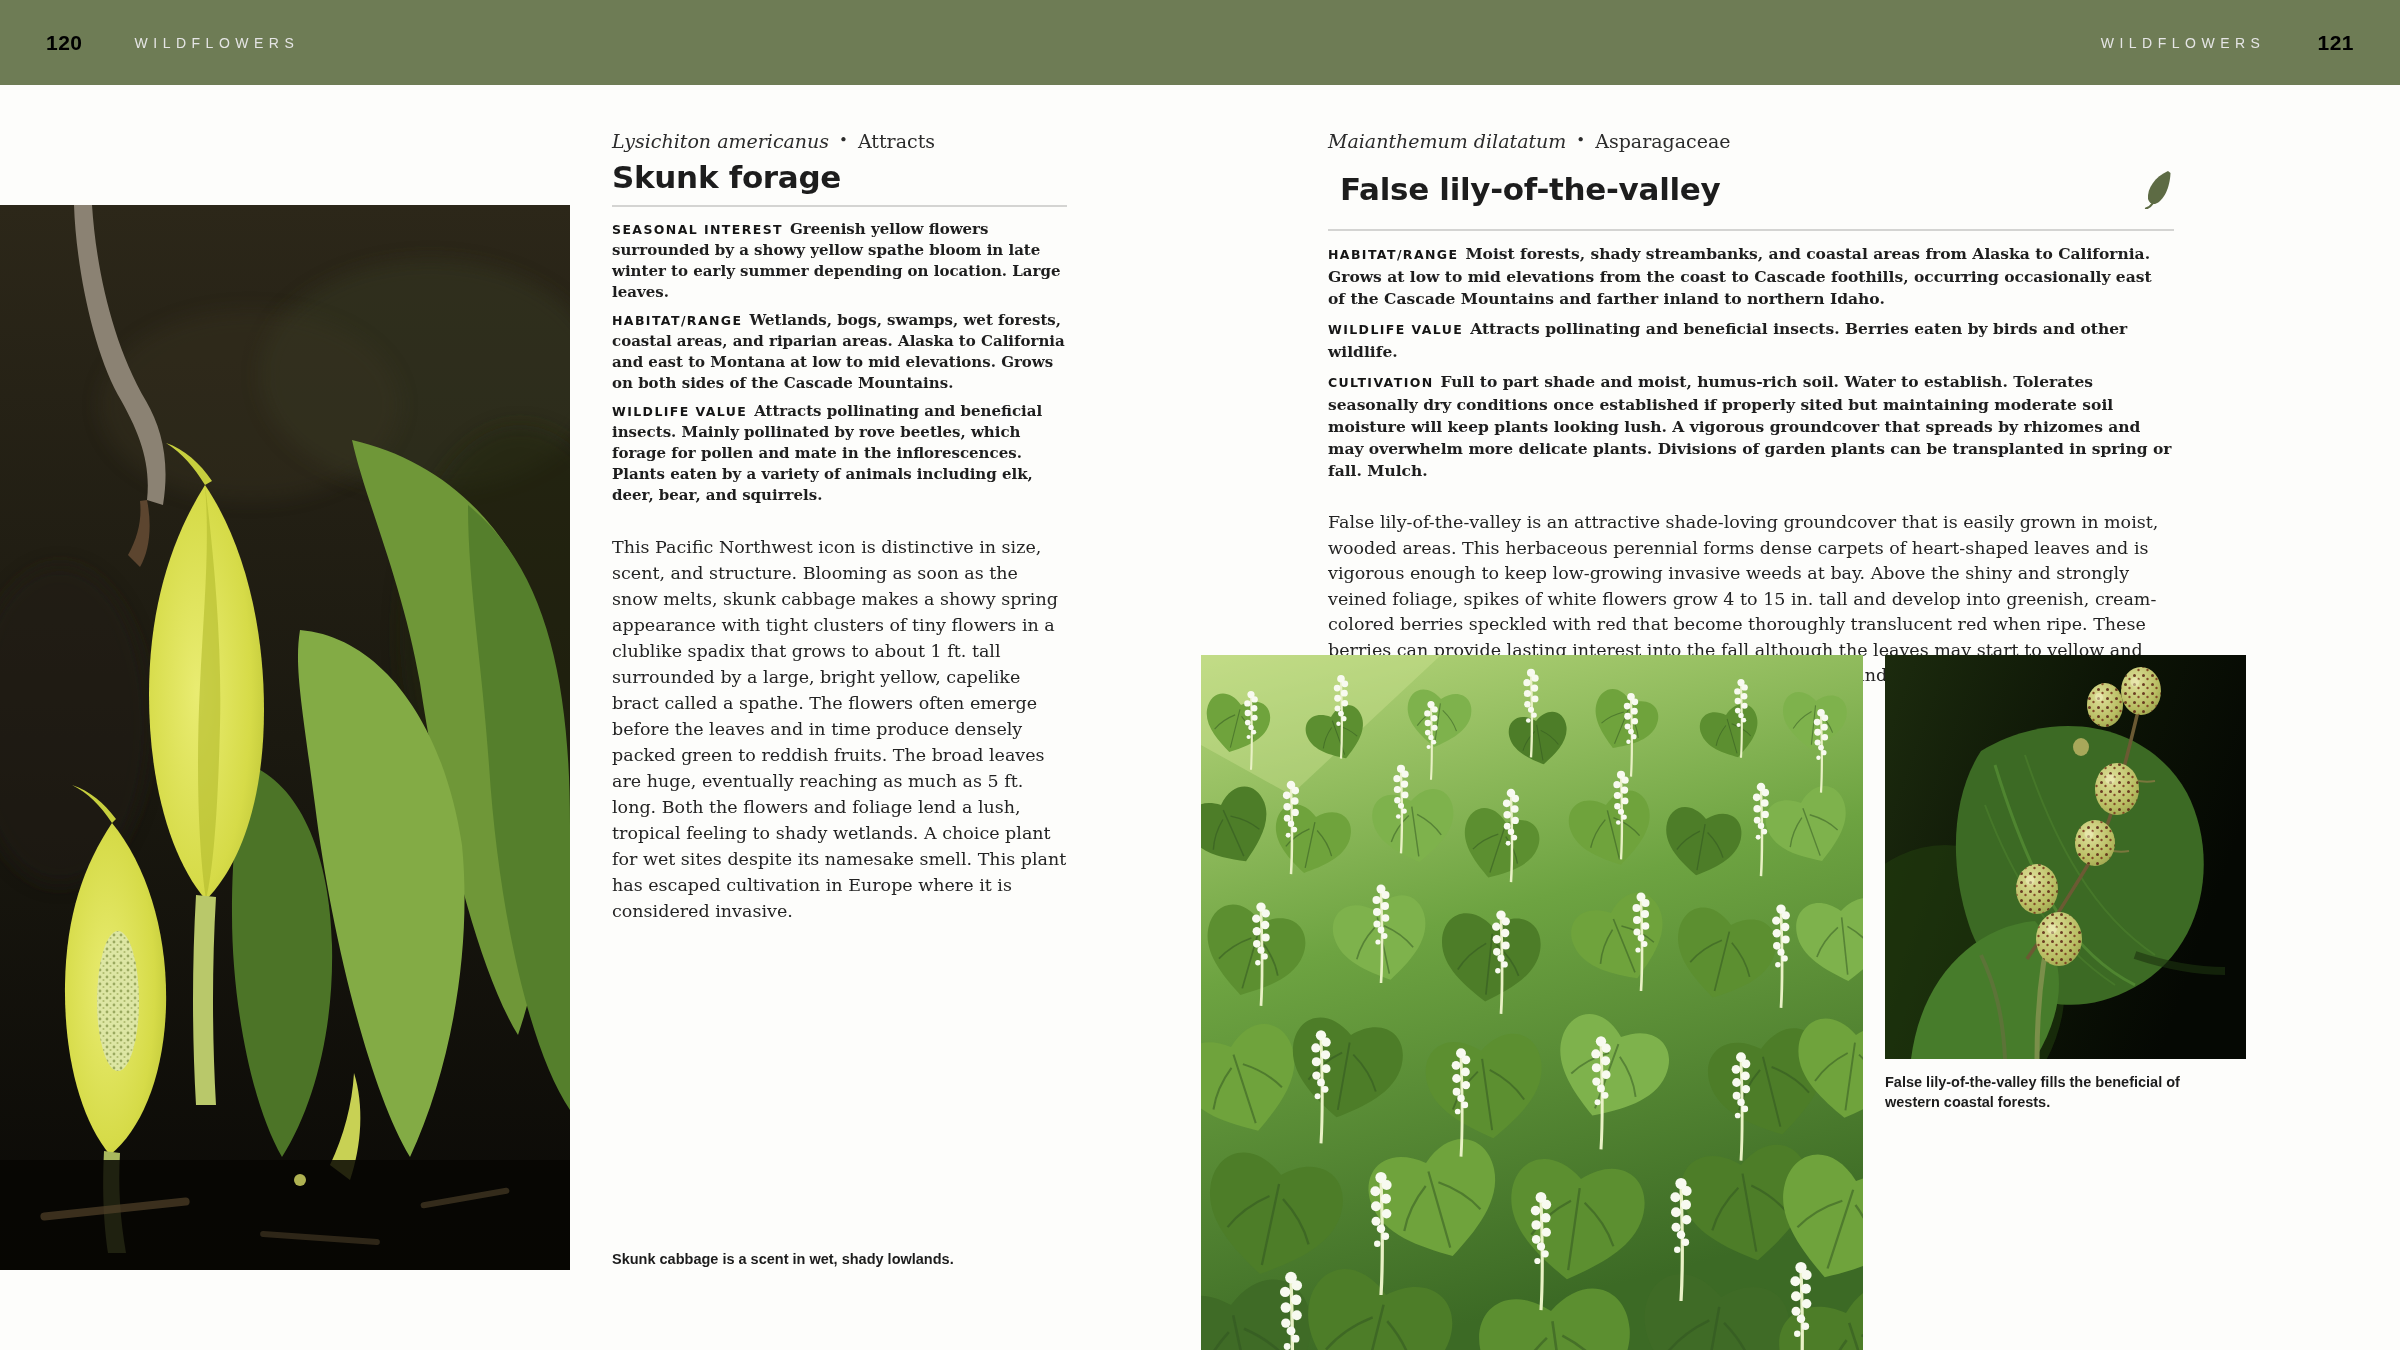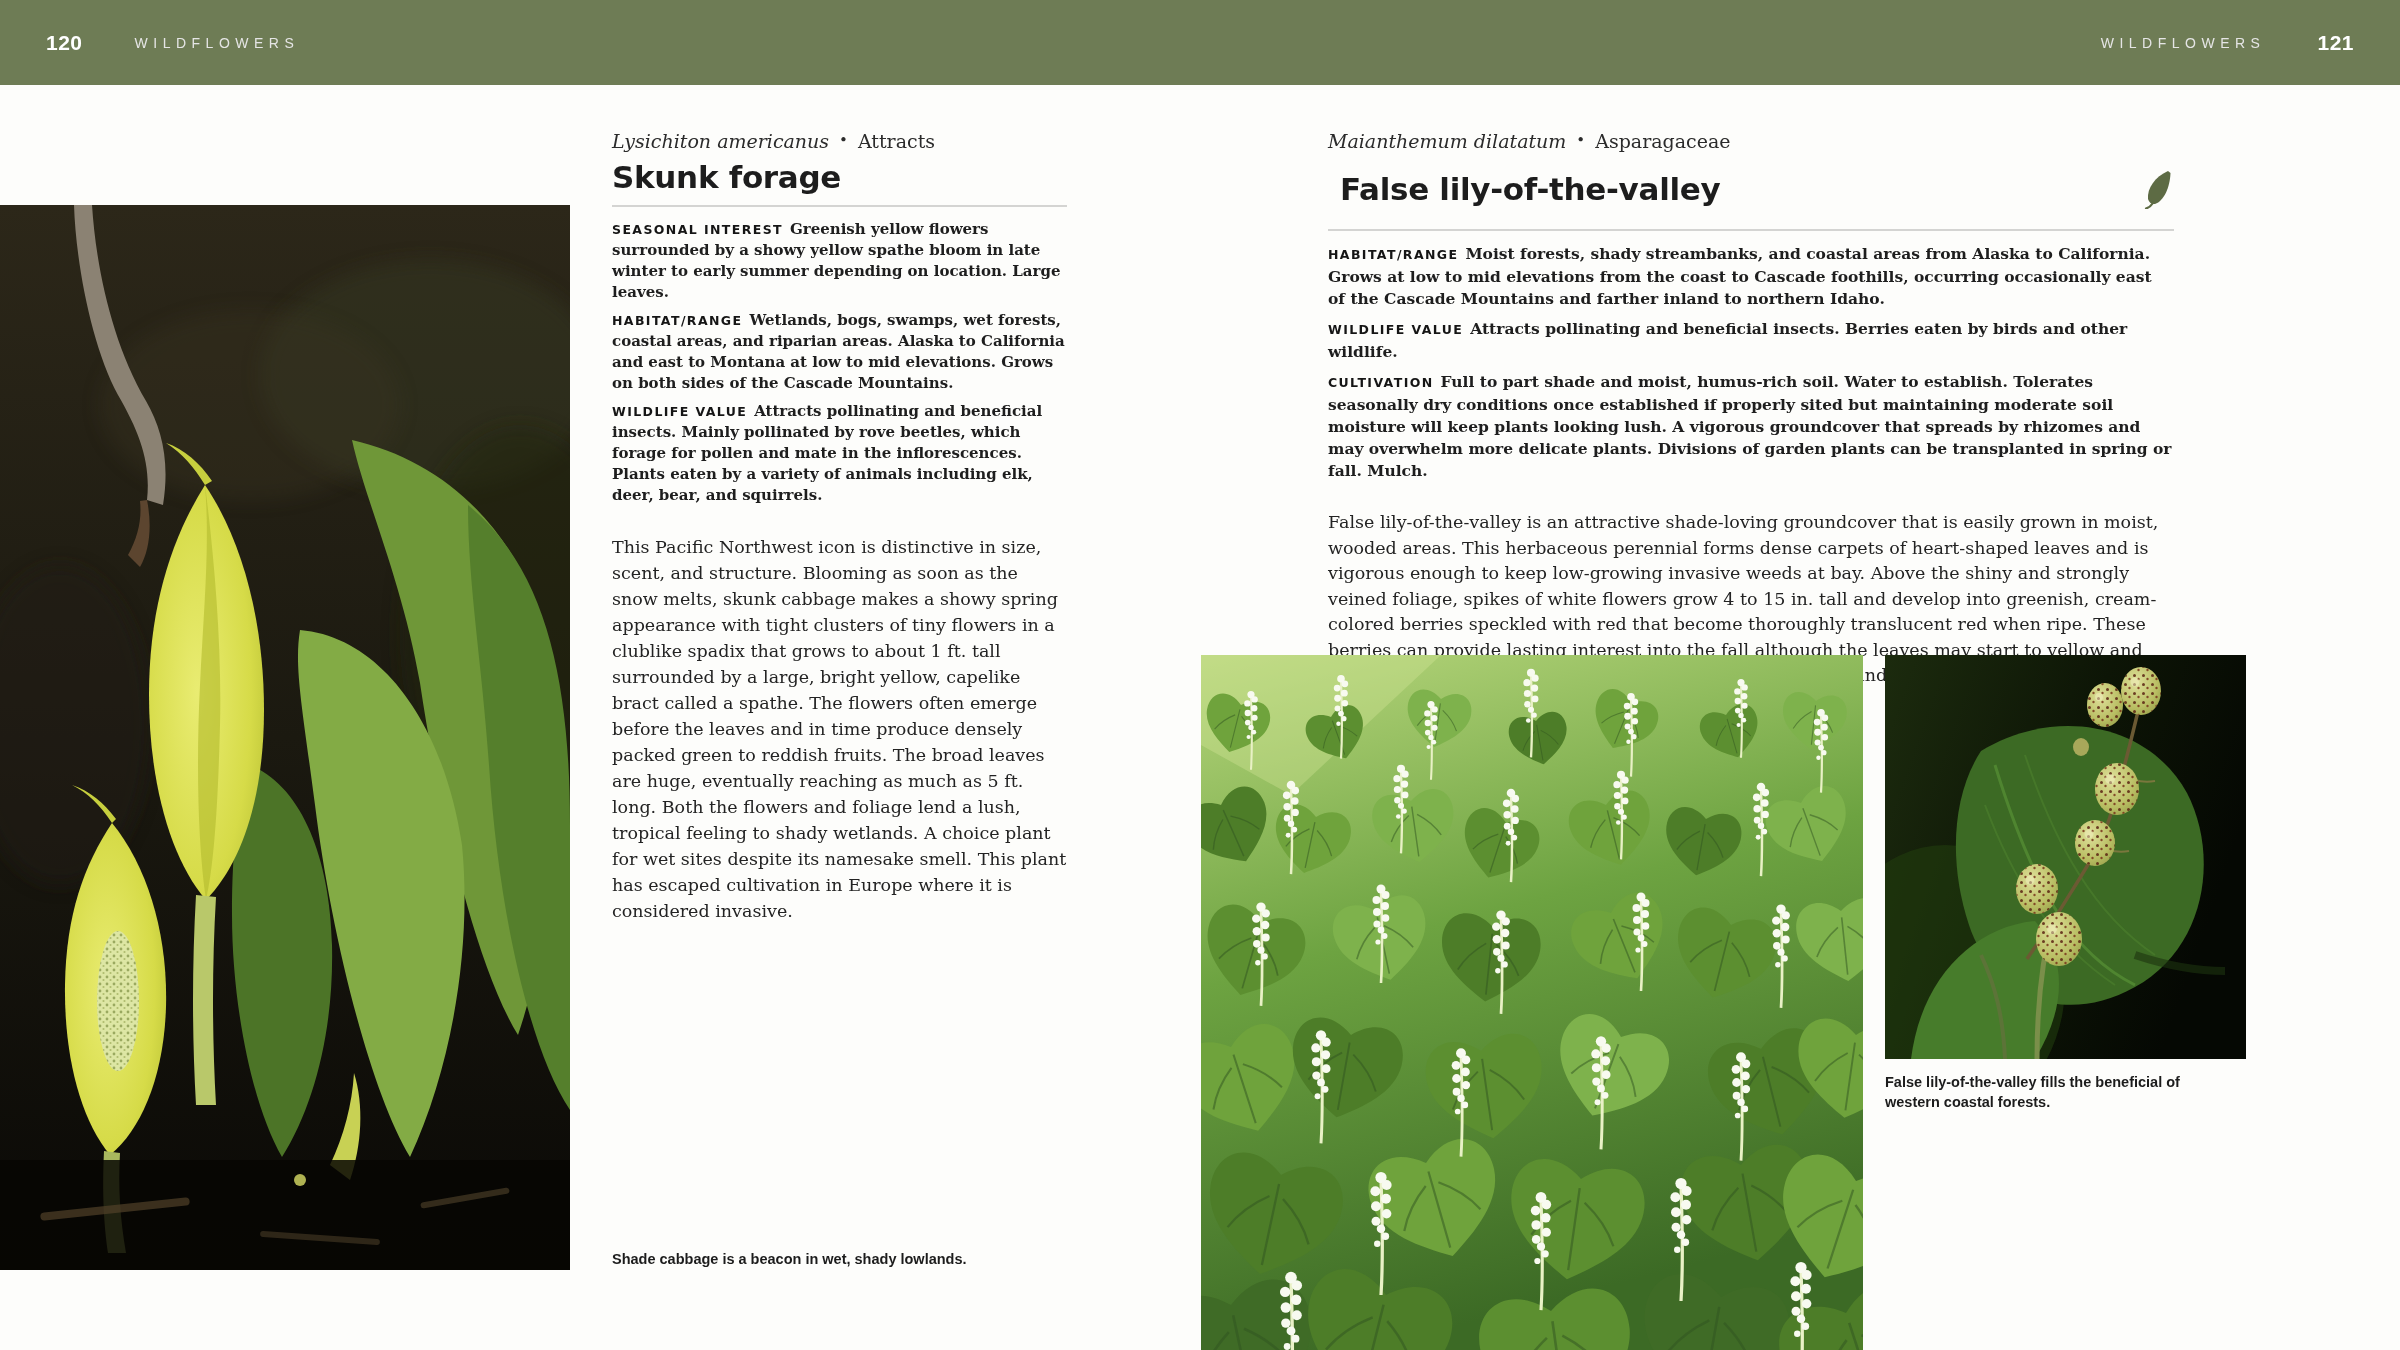--- a/index.html
+++ b/index.html
@@ -9,21 +9,21 @@
     font-family:"Liberation Sans",sans-serif;
     -webkit-font-smoothing:antialiased;
   }
   
   .topbar{
     position:absolute;left:0;top:0;width:2400px;height:85px;
     background:#6e7c55;display:flex;align-items:center;justify-content:space-between;
   }
   .topbar-left{margin-left:46px;display:flex;align-items:center;gap:52px;}
   .topbar-right{margin-right:46px;display:flex;align-items:center;gap:52px;}
-  .pagenum{font-weight:bold;font-size:21px;color:#ffffff;letter-spacing:.5px;}
+  .pagenum{font-weight:bold;font-size:21px;color:#000000;letter-spacing:.5px;}
   .runhead{font-size:14px;color:#e5e5e5;letter-spacing:5.5px;font-weight:400;}
   
   figure{margin:0;padding:0;position:absolute;overflow:hidden;background:#111;}
   .photo-left{left:0;top:205px;width:570px;height:1065px;}
   .photo-big{left:1201px;top:655px;width:662px;height:695px;}
   .photo-small{left:1885px;top:655px;width:361px;height:404px;}
   figure svg{display:block;width:100%;height:100%;}
   
   .col{position:absolute;top:128px;}
   .col-left{left:612px;width:455px;}
@@ -146,21 +146,21 @@
   </p>
   <p class="fact">
     <span class="fact-label">HABITAT/RANGE</span><span>Wetlands, bogs, swamps, wet forests, coastal areas, and riparian areas. Alaska to California and east to Montana at low to mid elevations. Grows on both sides of the Cascade Mountains.</span>
   </p>
   <p class="fact">
     <span class="fact-label">WILDLIFE VALUE</span><span>Attracts pollinating and beneficial insects. Mainly pollinated by rove beetles, which forage for pollen and mate in the inflorescences. Plants eaten by a variety of animals including elk, deer, bear, and squirrels.</span>
   </p>
   <p class="description">This Pacific Northwest icon is distinctive in size, scent, and structure. Blooming as soon as the snow melts, skunk cabbage makes a showy spring appearance with tight clusters of tiny flowers in a clublike spadix that grows to about 1 ft. tall surrounded by a large, bright yellow, capelike bract called a spathe. The flowers often emerge before the leaves and in time produce densely packed green to reddish fruits. The broad leaves are huge, eventually reaching as much as 5 ft. long. Both the flowers and foliage lend a lush, tropical feeling to shady wetlands. A choice plant for wet sites despite its namesake smell. This plant has escaped cultivation in Europe where it is considered invasive.</p>
 </section>
 
-<div class="caption caption-left">Shade cabbage is a beacon in wet, shady lowlands.</div>
+<div class="caption caption-left">Skunk cabbage is a scent in wet, shady lowlands.</div>
 
 <section class="col col-right">
   <div class="latin-line">
     <span class="latin">Maianthemum dilatatum</span>
     <span class="bullet">•</span>
     <span class="family">Asparagaceae</span>
   </div>
   <div class="title-row">
     <h1 class="common-name" style="margin:12px">False lily-of-the-valley</h1>
     <svg class="leaf-badge" viewBox="0 0 30 40">

